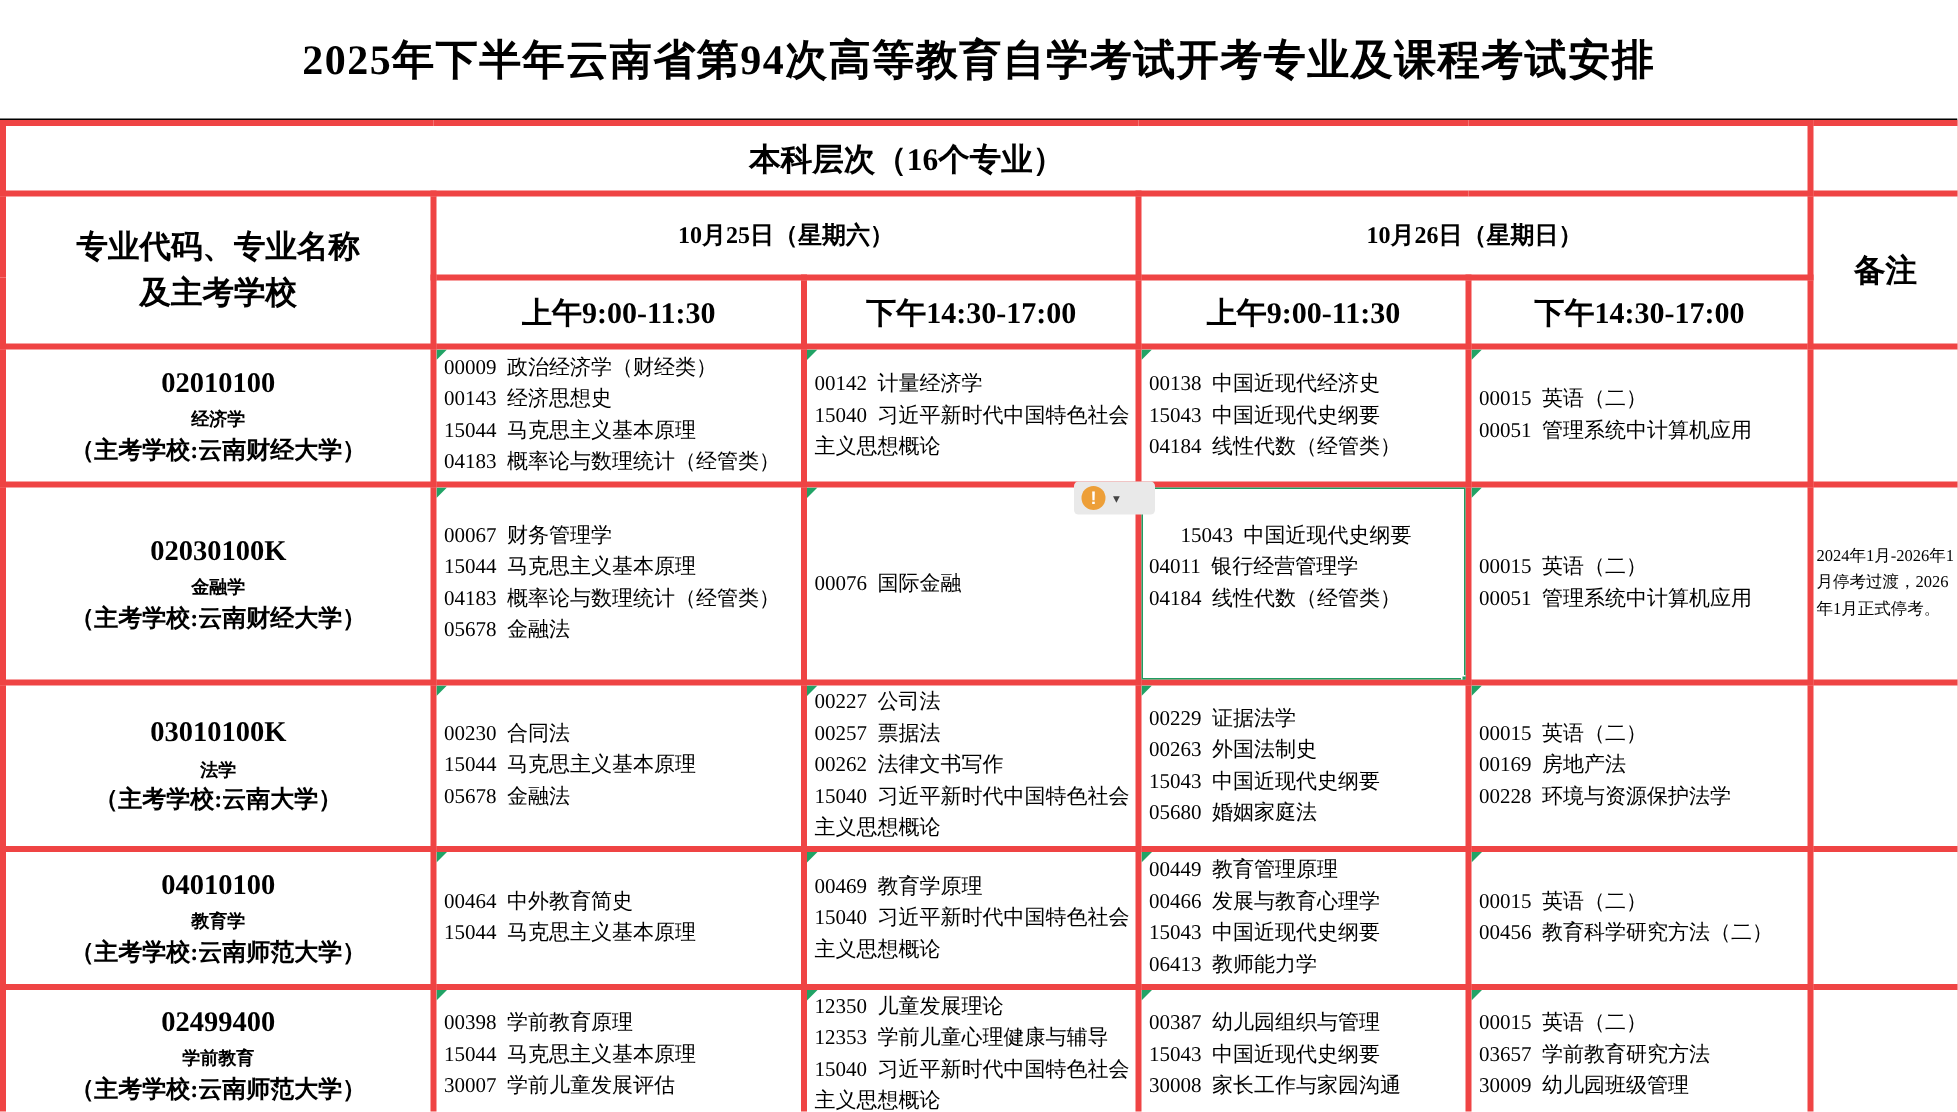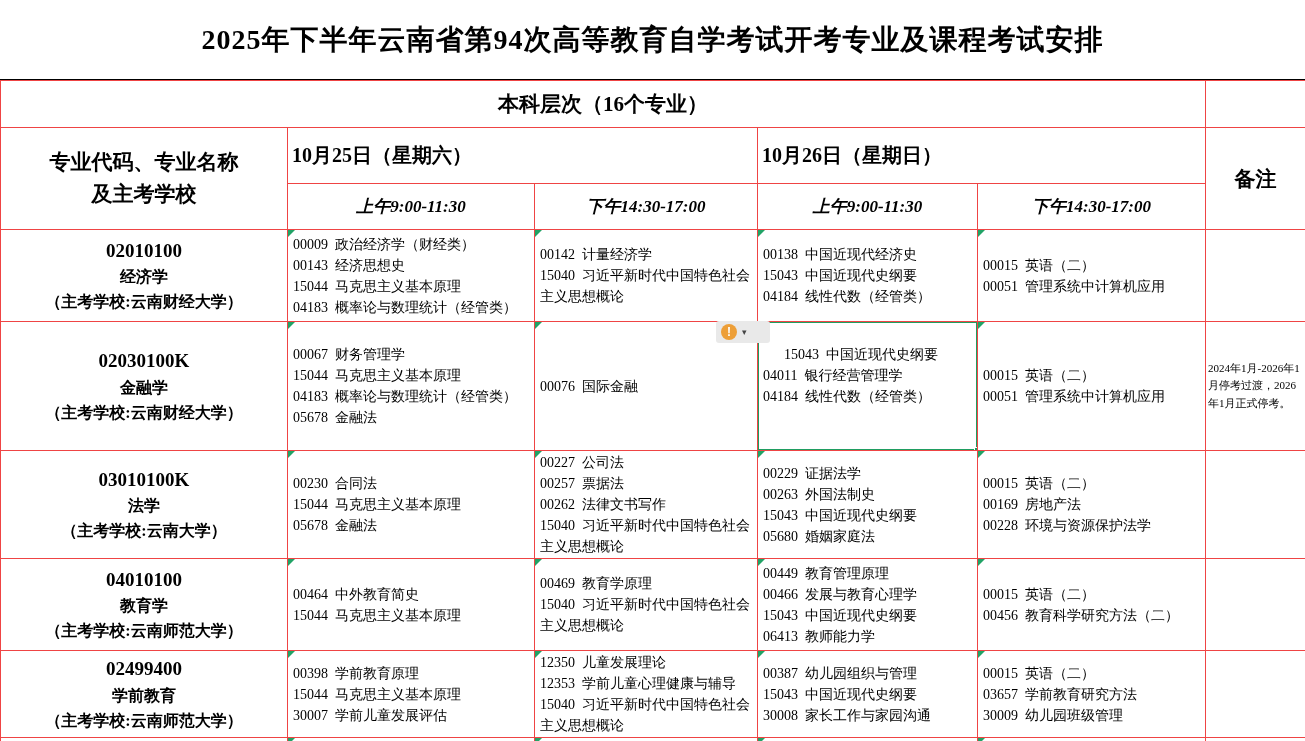--- a/index.html
+++ b/index.html
@@ -9,30 +9,30 @@
     font-family:"Liberation Serif","DejaVu Serif",serif; color:#000;
   }
   
   .title-bar {
     width:1305px; height:80px; border-bottom:1px solid #000;
     display:flex; align-items:center; justify-content:center;
     font-size:28px; font-weight:bold; letter-spacing:1px;
   }
   
   table { border-collapse:collapse; table-layout:fixed; width:1305px; }
-  td { border:1px solid #ef4444; padding:1px 4px; vertical-align:middle; position:relative; overflow:hidden;margin-top:24px; }
+  td { border:4px solid #ef4444; padding:1px 4px; vertical-align:middle; position:relative; overflow:hidden;margin-top:24px; }
   .section-cell { text-align:center; font-size:21px; font-weight:bold; height:47px; }
   .blank-cell { height:47px; }
   .h-col1 { text-align:center; font-size:21px; font-weight:bold; line-height:1.5; }
-  .h-date { font-size:20px; font-weight:bold; height:56px; }
-  .h-time { text-align:center; font-size:17px; font-weight:bold; height:46px;font-style:italic; }
+  .h-date { text-align:center; font-size:16px; font-weight:bold; height:56px; }
+  .h-time { text-align:center; font-size:20px; font-weight:bold; height:46px; }
   .h-remark { text-align:center; font-size:21px; font-weight:bold; }
   .c-major { text-align:center; font-weight:bold; line-height:1.55; }
   .c-major .code { font-size:19px; }
-  .c-major .major { font-size:16px; }
+  .c-major .major { font-size:12px; }
   .c-major .school { font-size:16px; }
   .c-course { font-size:14px; line-height:1.5; white-space:pre-wrap; padding-left:5px; padding-right:2px; }
   .c-remark { font-size:11px; line-height:1.55; padding:2px 2px; vertical-align:middle; }
   
   .tri::before {
     content:""; position:absolute; top:0; left:0; width:0; height:0;
     border-top:7px solid #21a366; border-right:7px solid transparent; z-index:2;
   }
   
   .sel-overlay {

